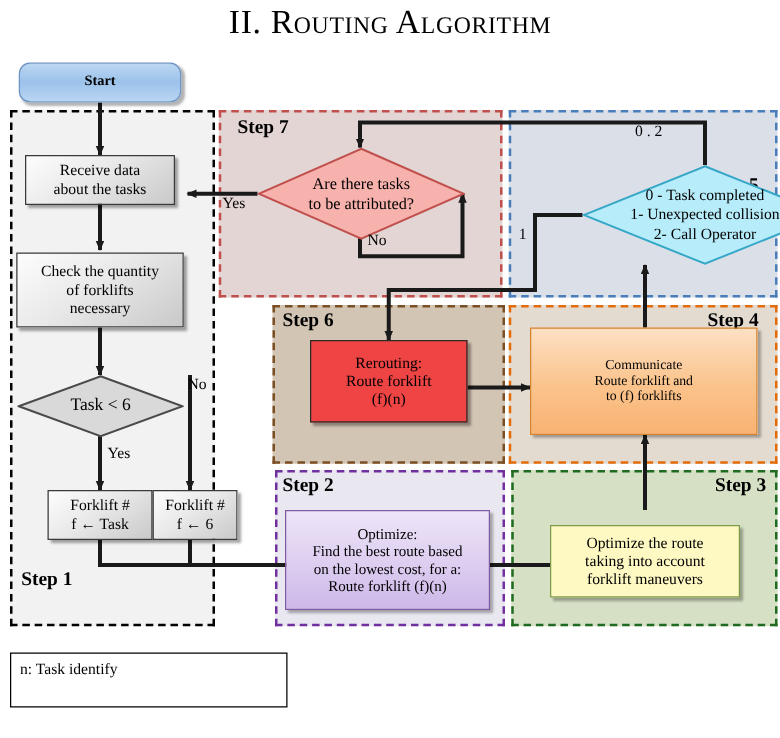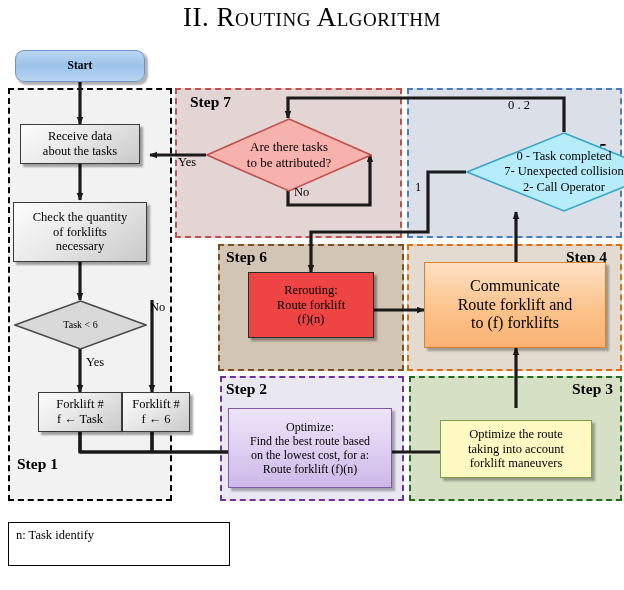--- a/index.html
+++ b/index.html
@@ -207,21 +207,21 @@
     <span class="ln">Receive data</span>
     <span class="ln">about  the tasks</span>
   </div>
 
   <div class="node proc grey-box" style="left:13px; top:202px; width:134px; height:60px; font-size:12.5px;">
     <span class="ln">Check the quantity</span>
     <span class="ln">of forklifts</span>
     <span class="ln">necessary</span>
   </div>
 
-  <div class="diamond" style="left:14px; top:300px; width:133px; height:50px; font-size:10px;">
+  <div class="diamond" style="left:14px; top:300px; width:133px; height:50px; font-size:14px;">
     <svg class="dshape" viewBox="0 0 133 50" preserveAspectRatio="none">
       <polygon points="66.5,1 132,25 66.5,49 1,25" fill="#d9d9d9" stroke="#4a4a4a" stroke-width="1.6"></polygon>
     </svg>
     <span class="dtext">Task  &lt; 6</span>
   </div>
 
   <div class="node proc grey-box" style="left:38px; top:392px; width:84px; height:40px; font-size:12.5px;">
     <span class="ln">Forklift #</span>
     <span class="ln">f ← Task</span>
   </div>
@@ -237,31 +237,31 @@
     </svg>
     <span class="dtext">Are there tasks</span>
     <span class="dtext">to be attributed?</span>
   </div>
 
   <div class="diamond" style="left:466px; top:132px; width:196px; height:80px; font-size:12.5px;">
     <svg class="dshape" viewBox="0 0 196 80" preserveAspectRatio="none">
       <polygon points="98,1 195,40 98,79 1,40" fill="#b7ecfa" stroke="#37a7c8" stroke-width="1.6"></polygon>
     </svg>
     <span class="dtext">0 - Task completed</span>
-    <span class="dtext">7- Unexpected collision</span>
+    <span class="dtext">1- Unexpected collision</span>
     <span class="dtext">2- Call Operator</span>
   </div>
 
   <div class="node proc brown-box" style="left:248px; top:272px; width:126px; height:66px; font-size:12.5px;">
     <span class="ln">Rerouting:</span>
     <span class="ln">Route forklift</span>
     <span class="ln">(f)(n)</span>
   </div>
 
-  <div class="node orange-box" style="left:424px; top:262px; width:182px; height:86px; font-size:16px; box-shadow:2.5px 2.5px 2px rgba(0,0,0,0.3);">
+  <div class="node orange-box" style="left:424px; top:262px; width:182px; height:86px; font-size:11px; box-shadow:2.5px 2.5px 2px rgba(0,0,0,0.3);">
     <span class="ln">Communicate</span>
     <span class="ln">Route  forklift  and</span>
     <span class="ln">to (f) forklifts</span>
   </div>
 
   <div class="node purple-box" style="left:228px; top:408px; width:164px; height:80px; font-size:12px; box-shadow:2.5px 2.5px 2px rgba(0,0,0,0.3);">
     <span class="ln">Optimize:</span>
     <span class="ln">Find the best route based</span>
     <span class="ln">on the lowest cost, for a:</span>
     <span class="ln">Route forklift (f)(n)</span>

